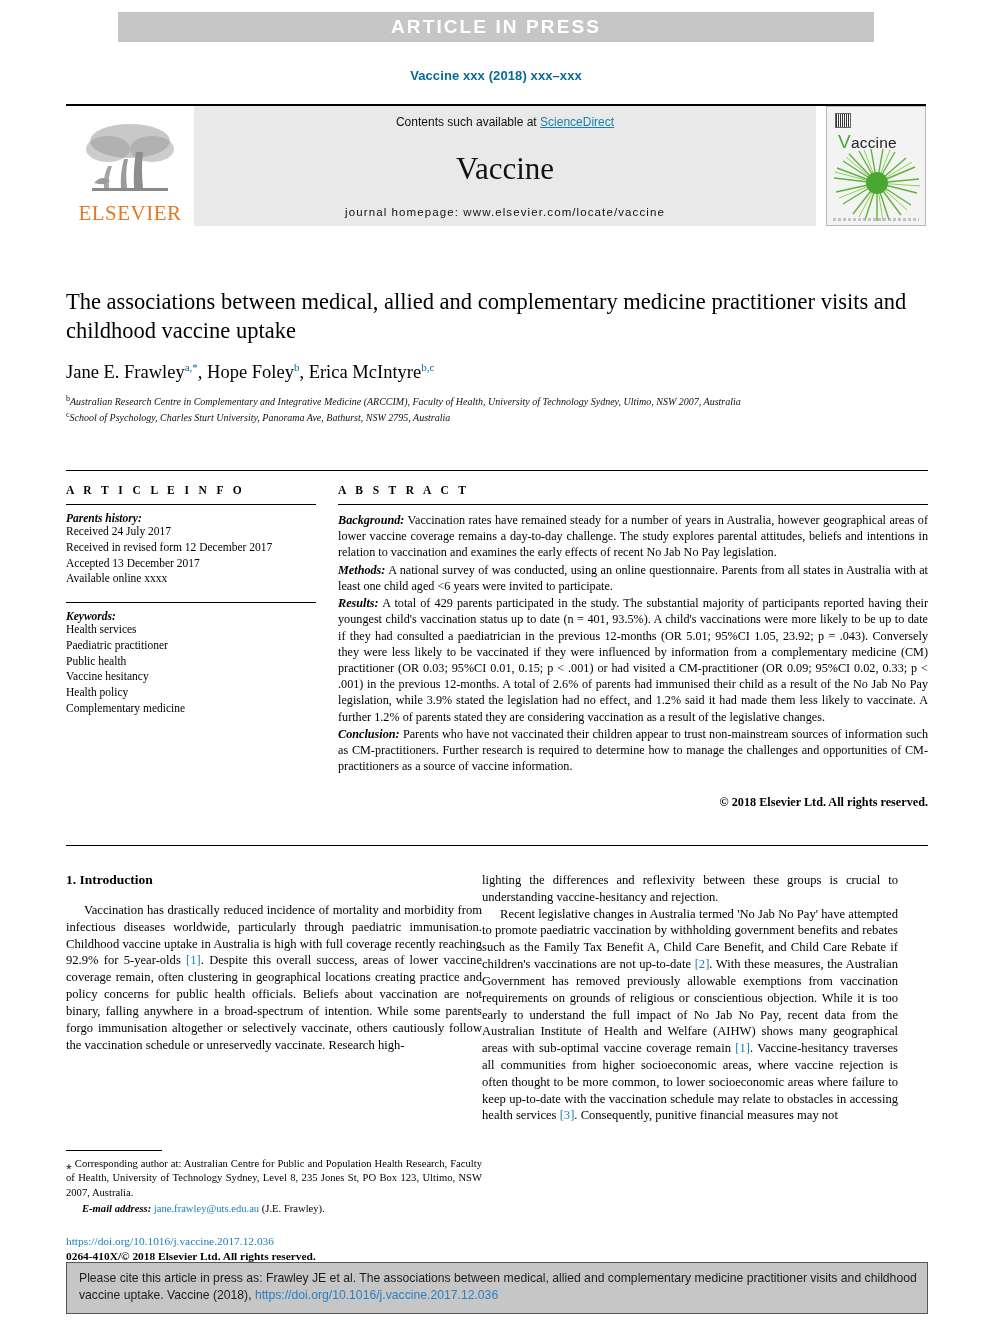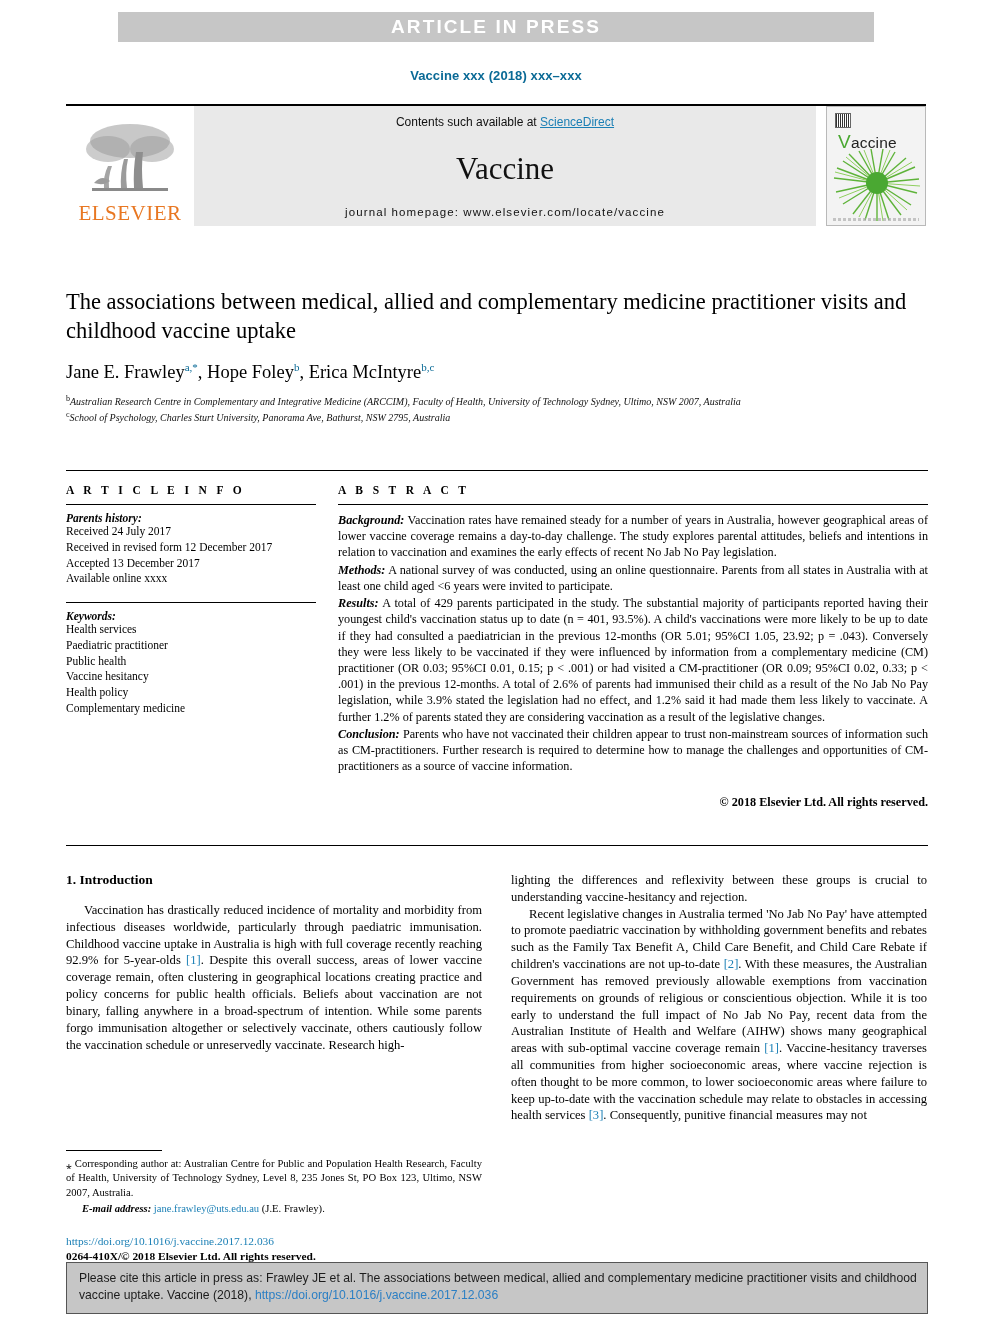--- a/index.html
+++ b/index.html
@@ -226,21 +226,20 @@
     position: absolute; left: 66px; top: 845px; width: 862px;
     border-top: 1px solid #000;
   }
 
   
   .body-cols {
     position: absolute;
     left: 66px; top: 872px;
     width: 862px;
     display: flex;
-    gap: 29px;
   }
   .bcol { width: 416px; flex: 0 0 416px; position: relative; }
   .h2 {
     font-size: 13.5px;
     font-weight: bold;
     margin: 0 0 14px 0;
   }
   .para {
     font-size: 12.6px;
     line-height: 1.335;

